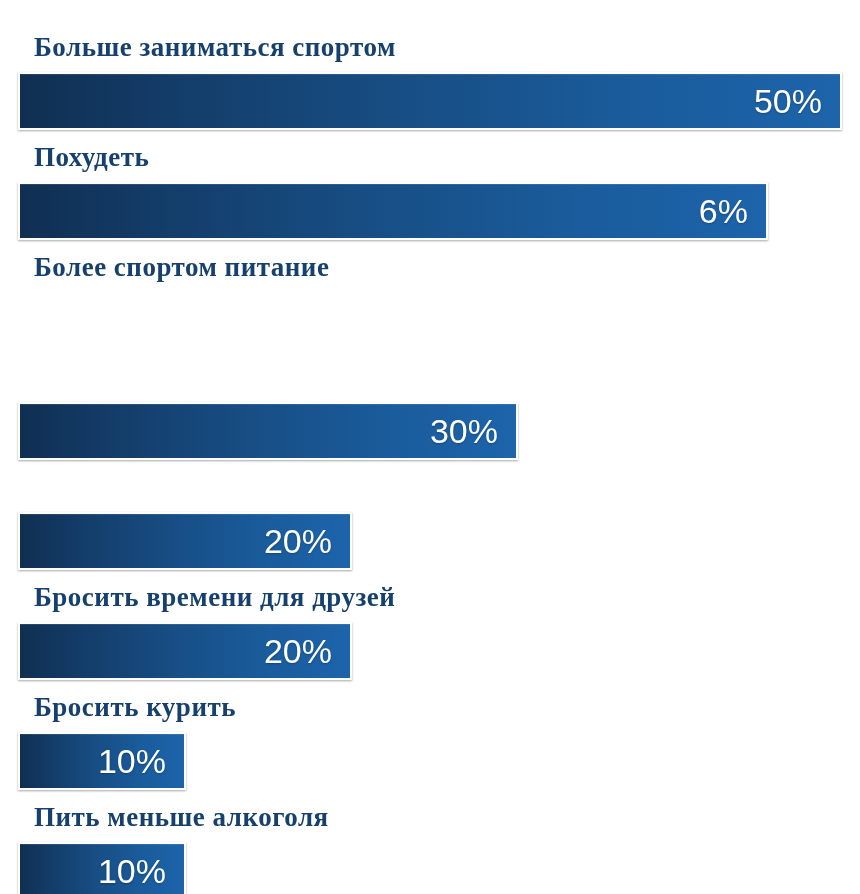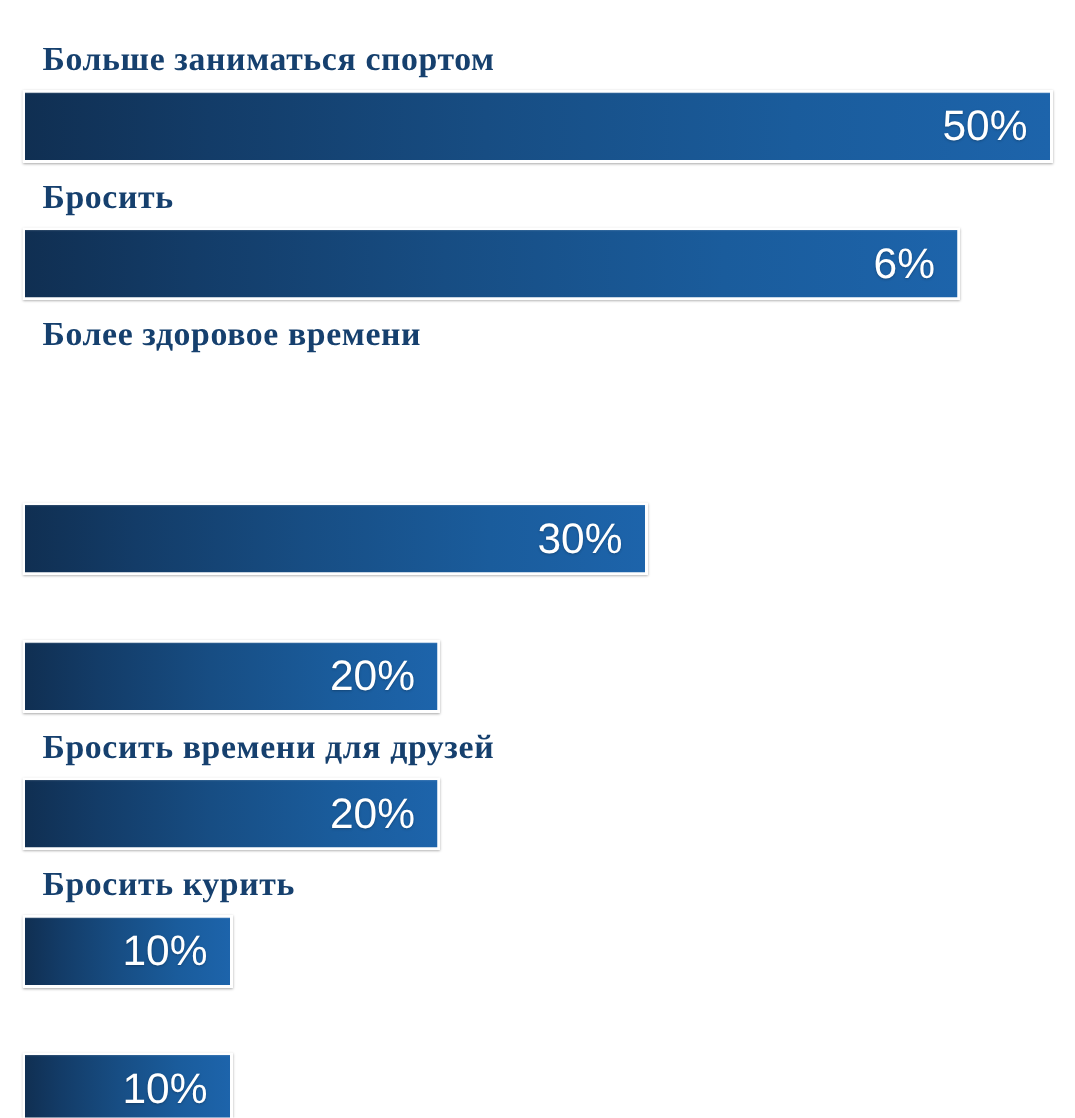--- a/index.html
+++ b/index.html
@@ -85,30 +85,30 @@
   <div class="row">
     <div class="row-label">Больше заниматься спортом</div>
     <div class="bar-track">
       <div class="bar" style="width: 824px;">
         <span class="bar-value">50%</span>
       </div>
     </div>
   </div>
 
   <div class="row">
-    <div class="row-label">Бросить</div>
+    <div class="row-label">Похудеть</div>
     <div class="bar-track">
       <div class="bar" style="width: 750px;">
         <span class="bar-value">6%</span>
       </div>
     </div>
   </div>
 
   <div class="row">
-    <div class="row-label">Более здоровое времени</div>
+    <div class="row-label">Более спортом питание</div>
   </div>
 
   <div class="row">
     <div class="bar-track">
       <div class="bar" style="width: 500px;">
         <span class="bar-value">30%</span>
       </div>
     </div>
   </div>
 
@@ -132,20 +132,21 @@
   <div class="row">
     <div class="row-label">Бросить курить</div>
     <div class="bar-track">
       <div class="bar" style="width: 168px;">
         <span class="bar-value">10%</span>
       </div>
     </div>
   </div>
 
   <div class="row">
+    <div class="row-label">Пить меньше алкоголя</div>
     <div class="bar-track">
       <div class="bar" style="width: 168px;">
         <span class="bar-value">10%</span>
       </div>
     </div>
   </div>
 
 </div>
 
 </body></html>

